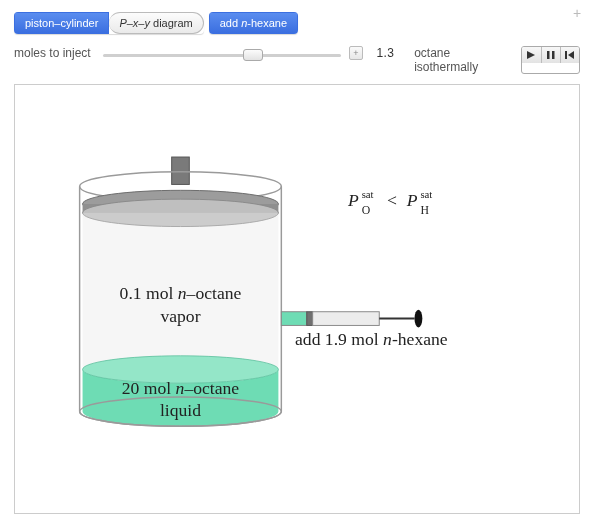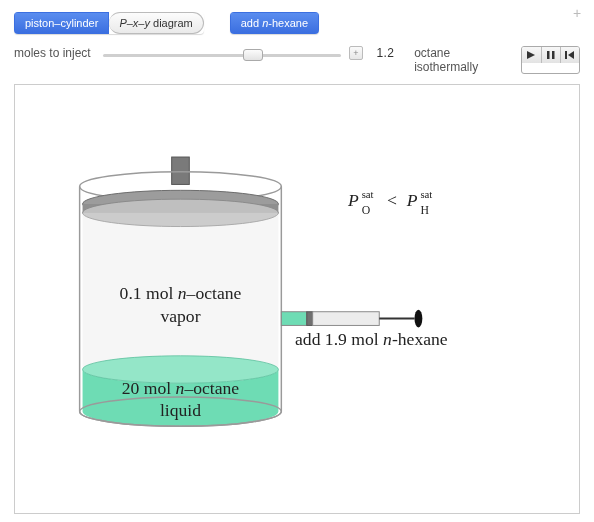--- a/index.html
+++ b/index.html
@@ -10,21 +10,21 @@
     font-family: "Helvetica Neue", Arial, sans-serif;
     font-size: 12px;
     color: #333;
     width: 594px;
     height: 522px;
     position: relative;
   }
   .top-controls {
     display: flex;
     align-items: center;
-    gap: 26px;
+    gap: 5px;
     padding: 4px 6px 10px 6px;
   }
   .btn-group {
     display: flex;
     border-radius: 4px;
     overflow: hidden;
     box-shadow: 0 1px 1px rgba(0,0,0,0.15);
   }
   .btn {
     font-size: 11px;
@@ -166,21 +166,21 @@
   </div>
 </div>
 
 <div class="slider-row">
   <span class="slider-label">moles to inject</span>
   <div class="slider-track">
     <div class="track-line"></div>
     <div class="thumb" style="left:63%"></div>
   </div>
   <div class="step-box">+</div>
-  <span class="value-display">1.2</span>
+  <span class="value-display">1.3</span>
   <span class="anim-label">octane isothermally</span>
   <div class="anim-group">
     <div class="anim-btn">
       <svg width="8" height="8">
           <polygon points="0,0 8,4 0,8" fill="#333"></polygon>
         </svg>
     </div>
     <div class="anim-btn">
       <svg width="8" height="8">
           <rect x="0" y="0" width="2.5" height="8" fill="#333"></rect>

